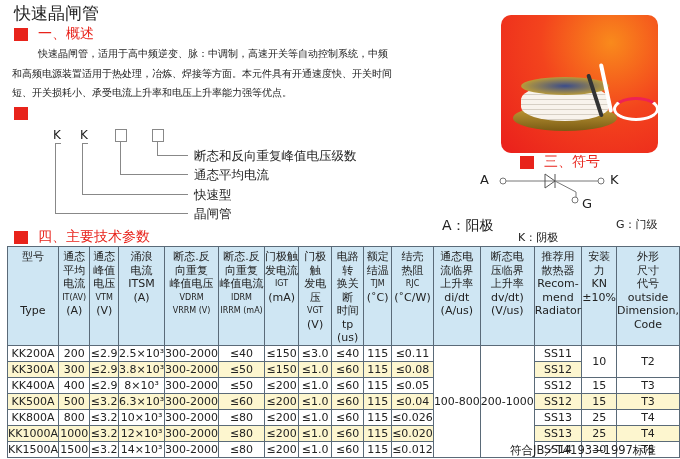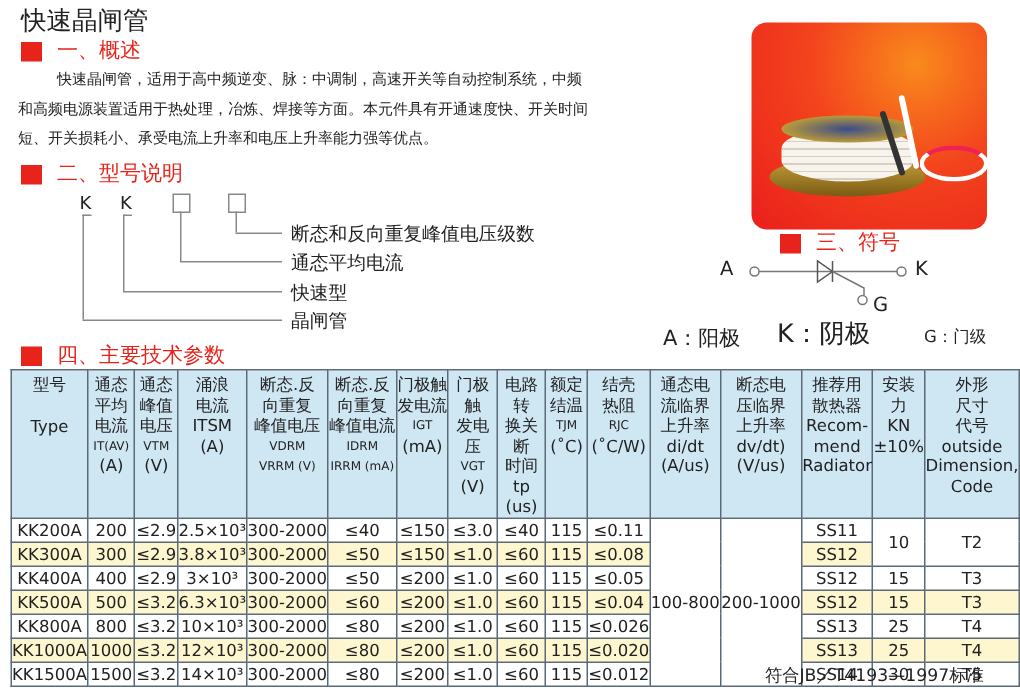--- a/index.html
+++ b/index.html
@@ -52,21 +52,20 @@
       <div class="body"></div>
       <div class="top"></div>
   </div>
   <div class="lead" style="left:103px;top:48px;height:50px;transform:rotate(-12deg);"></div>
   <div class="lead" style="left:92px;top:58px;height:45px;transform:rotate(-18deg);background:#333;"></div>
   <div class="coil"></div>
 </div>
 
 <div class="abs sec" style="left:14px;top:107px;">
   <span class="sq"></span>
-  <span>二、型号说明</span>
 </div>
 
 <div>
   <span class="abs mk" style="left:53px;top:128px;">K</span>
   <span class="abs mk" style="left:80px;top:128px;">K</span>
   <div class="box" style="left:115px;top:129px;"></div>
   <div class="box" style="left:152px;top:129px;"></div>
   <div class="line" style="left:55px;top:143px;width:6px;height:1px;"></div>
   <div class="line" style="left:55px;top:143px;width:1px;height:70px;"></div>
   <div class="line" style="left:55px;top:213px;width:133px;height:1px;"></div>
@@ -97,21 +96,21 @@
     <line x1="104" y1="11" x2="128" y2="11" stroke="#777"></line>
     <circle cx="131" cy="11" r="3" fill="none" stroke="#777"></circle>
     <polyline points="85,11 106,22 106,27" fill="none" stroke="#777"></polyline>
     <circle cx="105" cy="30" r="3" fill="none" stroke="#777"></circle>
   </svg>
   <span class="abs sym" style="left:10px;top:2px;">A</span>
   <span class="abs sym" style="left:140px;top:2px;">K</span>
   <span class="abs sym" style="left:112px;top:26px;">G</span>
 </div>
 <span class="abs" style="left:442px;top:217px;font-size:14px;">A：阳极</span>
-<span class="abs" style="left:518px;top:211px;font-size:17px;">K：阴极</span>
+<span class="abs" style="left:518px;top:230px;font-size:11px;">K：阴极</span>
 <span class="abs" style="left:616px;top:217px;font-size:11px;">G：门级</span>
 
 <div class="abs sec" style="left:14px;top:228px;">
   <span class="sq"></span>
   <span>四、主要技术参数</span>
 </div>
 
 <table class="spec">
   <colgroup>
     <col style="width:50px">
@@ -128,21 +127,21 @@
       <col style="width:45px">
     <col style="width:51px">
       <col style="width:43px">
       <col style="width:32px">
       <col style="width:57px">
   </colgroup>
   <tbody>
       <tr style="height:76px">
     <th>
           <div>型号</div>
-          <div style="margin-top:14px">Type</div>
+          <div style="margin-top:40px">Type</div>
         </th>
     <th>
           <div style="white-space:pre-line">通态
 平均
 电流</div>
           <div class="sub">IT(AV)</div>
           <div>(A)</div>
         </th>
     <th>
           <div style="white-space:pre-line">通态
@@ -267,21 +266,21 @@
         <td class="y">≤1.0</td>
         <td class="y">≤60</td>
         <td class="y">115</td>
         <td class="y">≤0.08</td>
     <td class="y">SS12</td>
   </tr>
   <tr>
     <td>KK400A</td>
         <td>400</td>
         <td>≤2.9</td>
-        <td>3×10³</td>
+        <td>8×10³</td>
         <td>300-2000</td>
         <td>≤50</td>
         <td>≤200</td>
         <td>≤1.0</td>
         <td>≤60</td>
         <td>115</td>
         <td>≤0.05</td>
     <td>SS12</td>
         <td>15</td>
         <td>T3</td>

